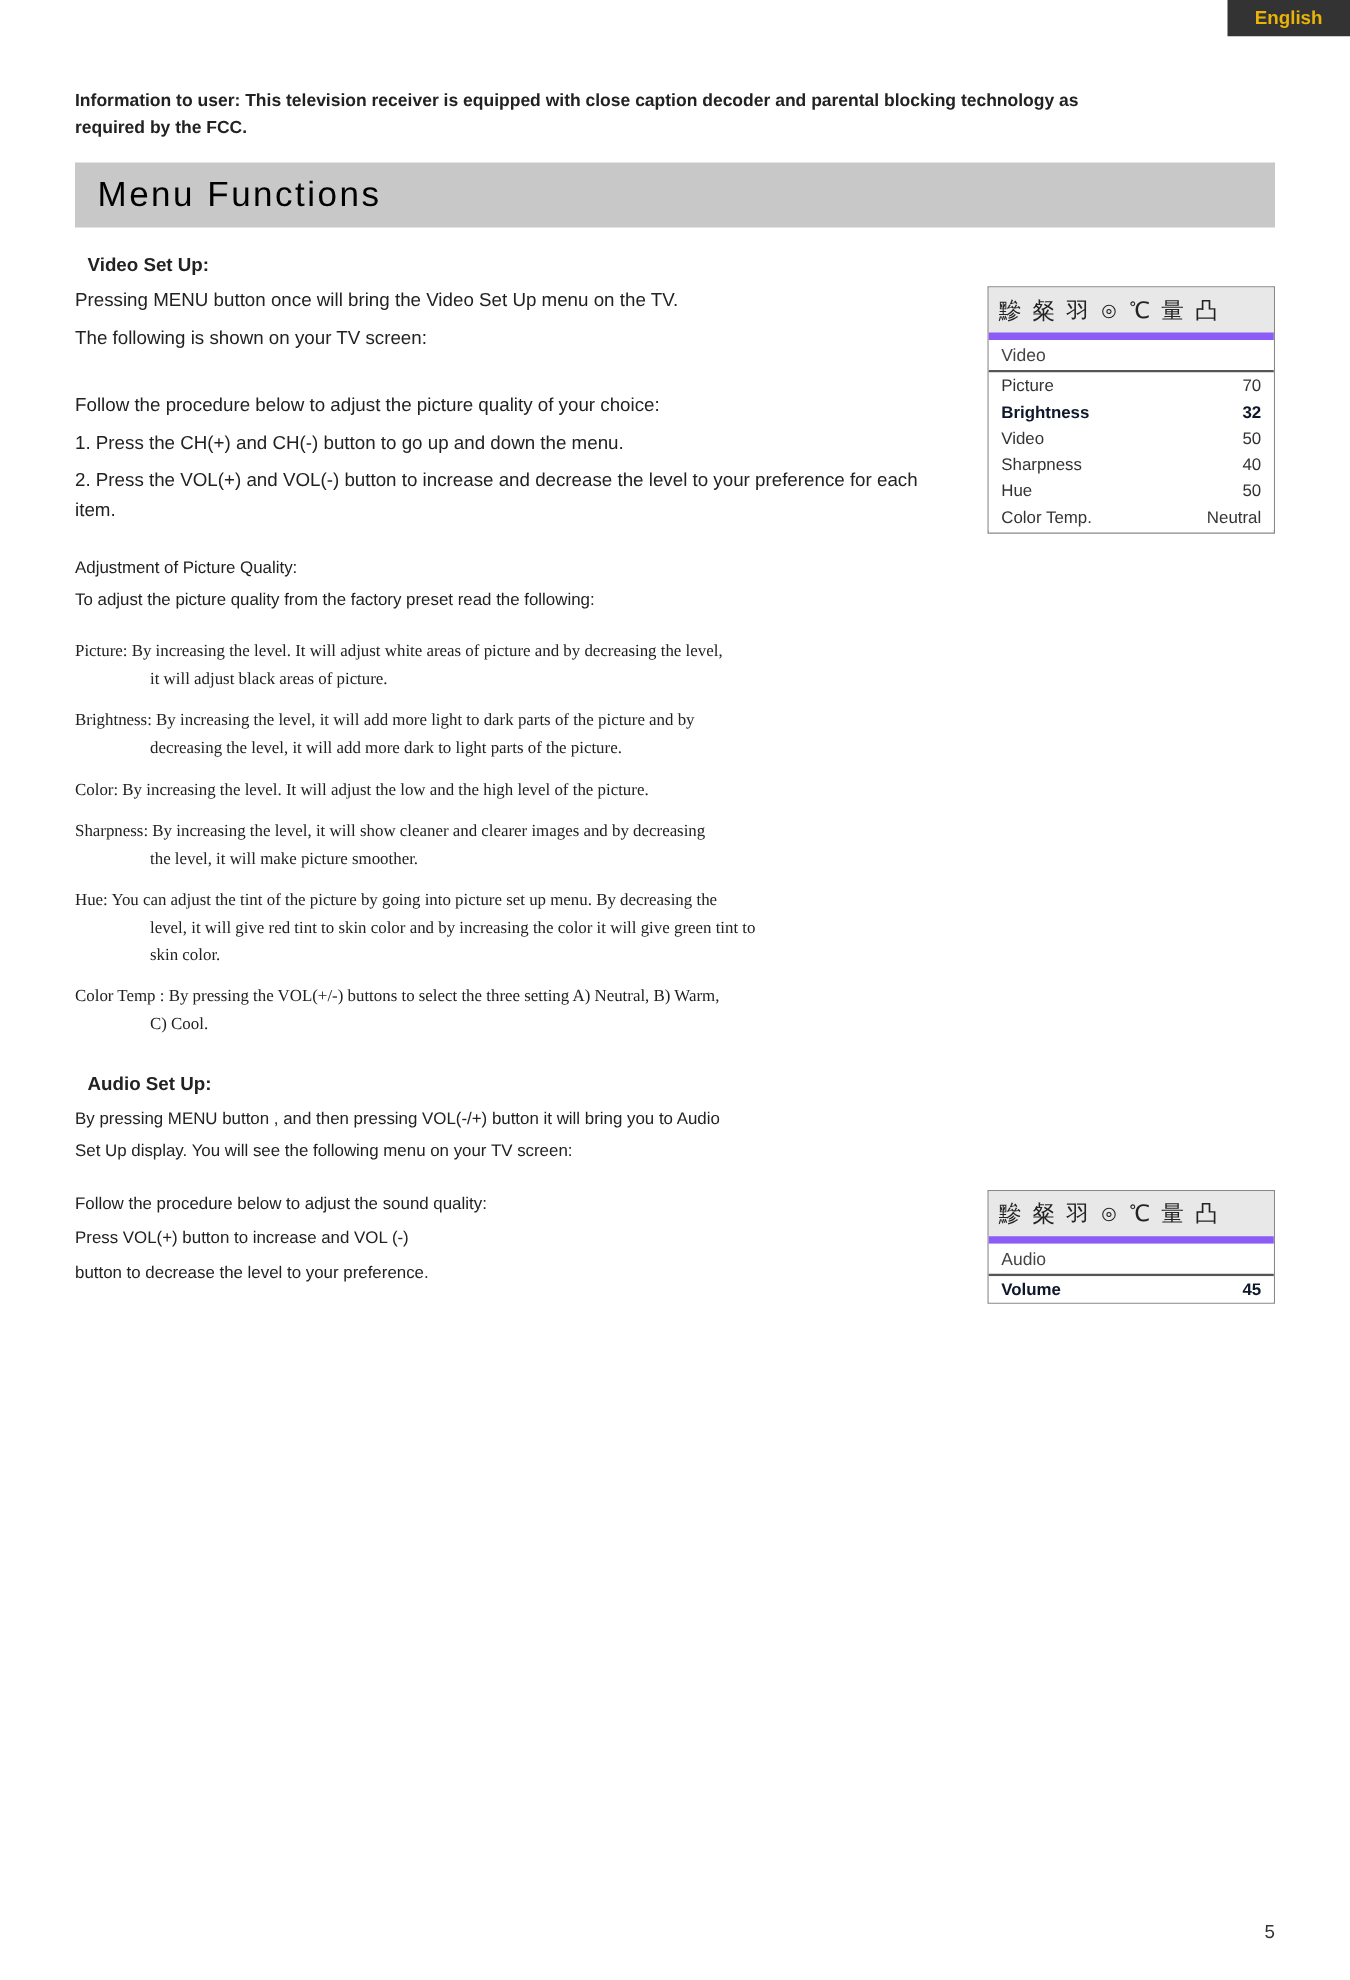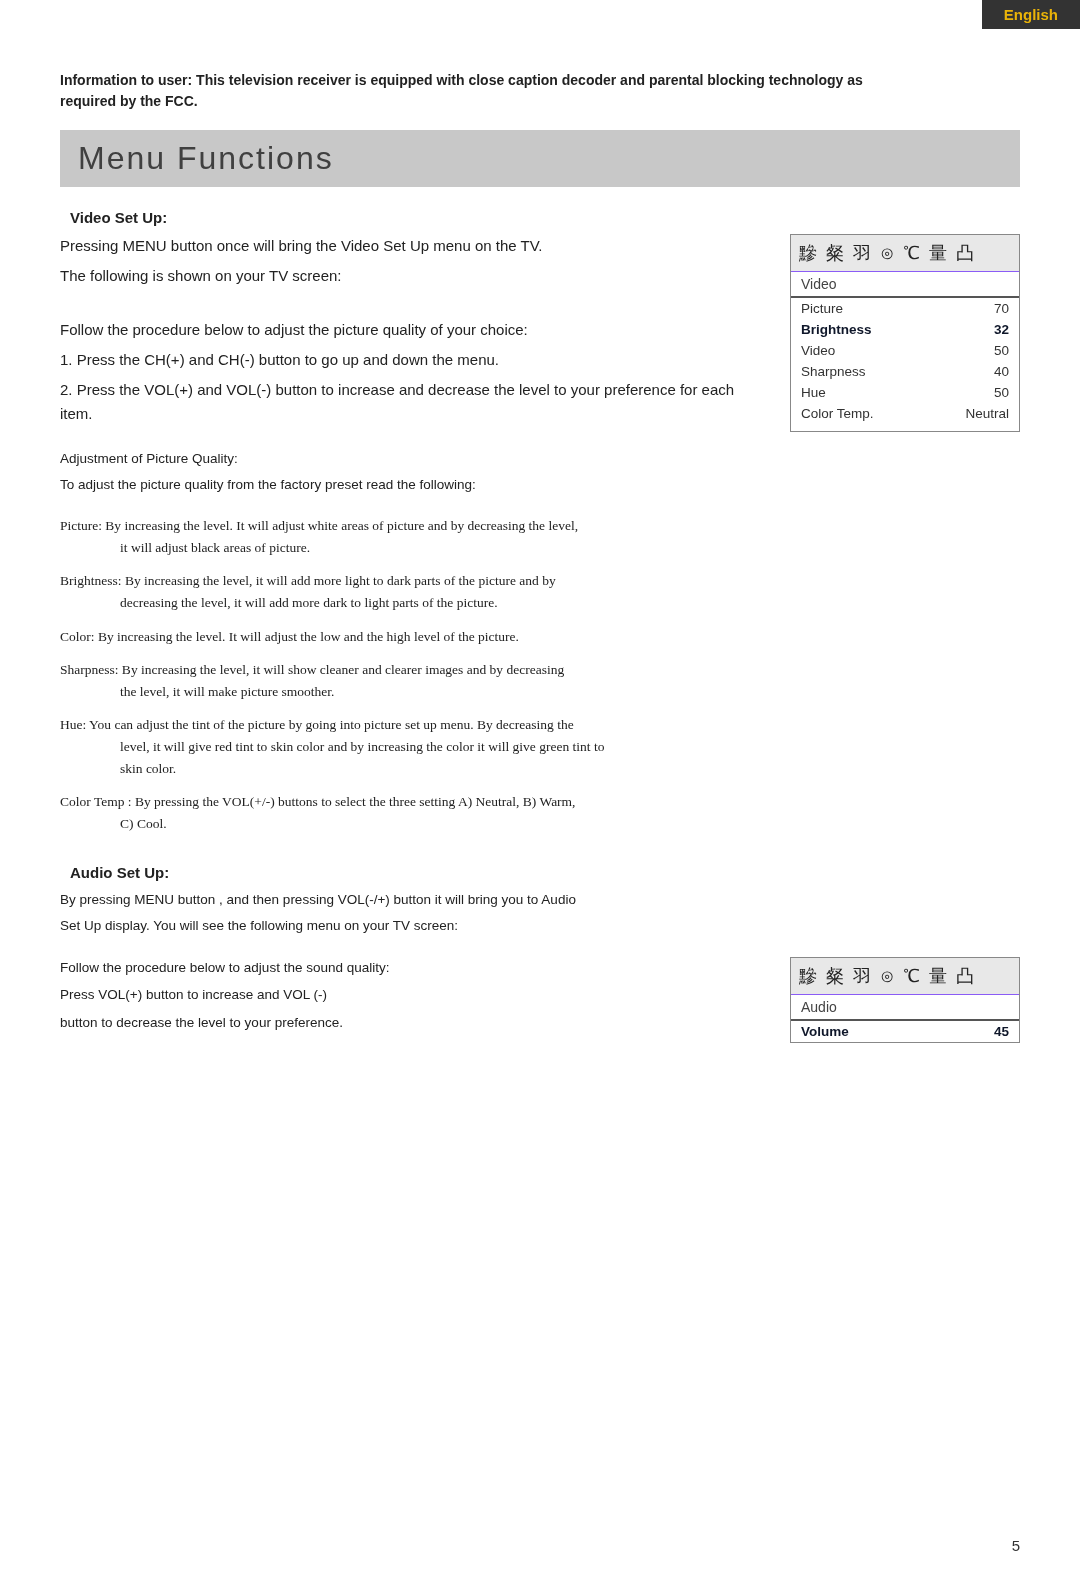--- a/index.html
+++ b/index.html
@@ -37,24 +37,24 @@
       max-width: 820px;
     }
 
     .section-title-bar {
       background: #c8c8c8;
       padding: 10px 18px;
       margin-bottom: 22px;
     }
 
     .section-title-bar h1 {
-      font-size: 32px;
+      font-size: 28px;
       font-weight: normal;
       letter-spacing: 2px;
-      color: #404040;
+      color: #000000;
     }
 
     .subsection-title {
       font-size: 15px;
       font-weight: bold;
       margin-bottom: 8px;
       margin-left: 10px;
     }
 
     .video-setup-section {
@@ -77,21 +77,21 @@
       width: 230px;
       border: 1.5px solid #888;
       flex-shrink: 0;
     }
 
     .menu-box-icons {
       background: #e8e8e8;
       padding: 6px 8px;
       font-size: 18px;
       letter-spacing: 2px;
-      border-bottom: 1px solid #8b5cf6;
+      border-bottom: 6px solid #8b5cf6;
       text-align: left;
     }
 
     .menu-box-category {
       background: #fff;
       padding: 4px 10px;
       font-size: 14px;
       font-weight: normal;
       color: #444;
       border-bottom: 2px solid #555;

